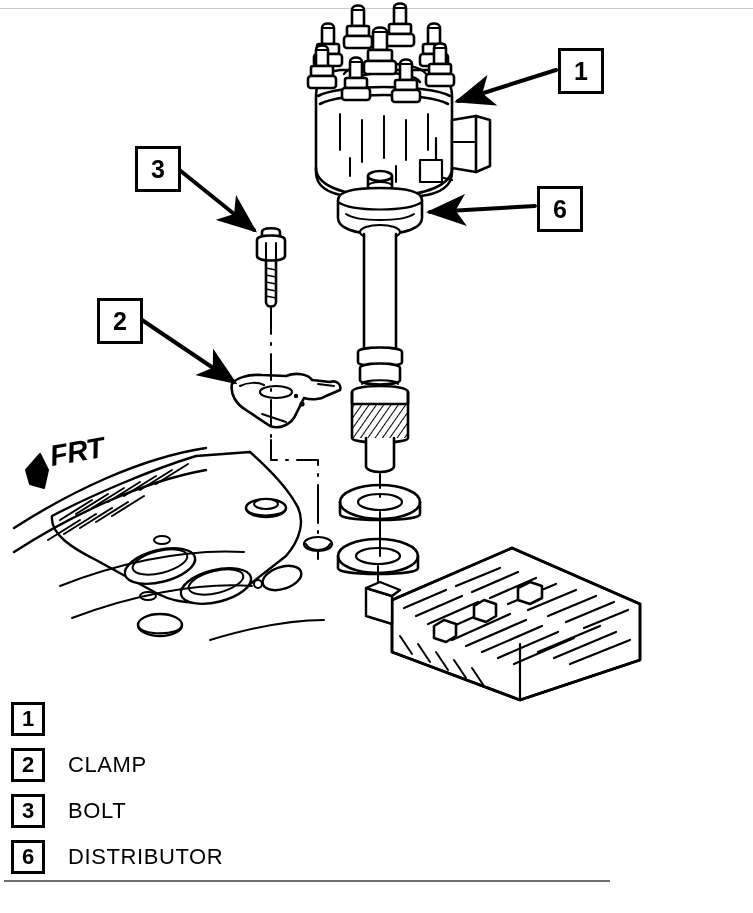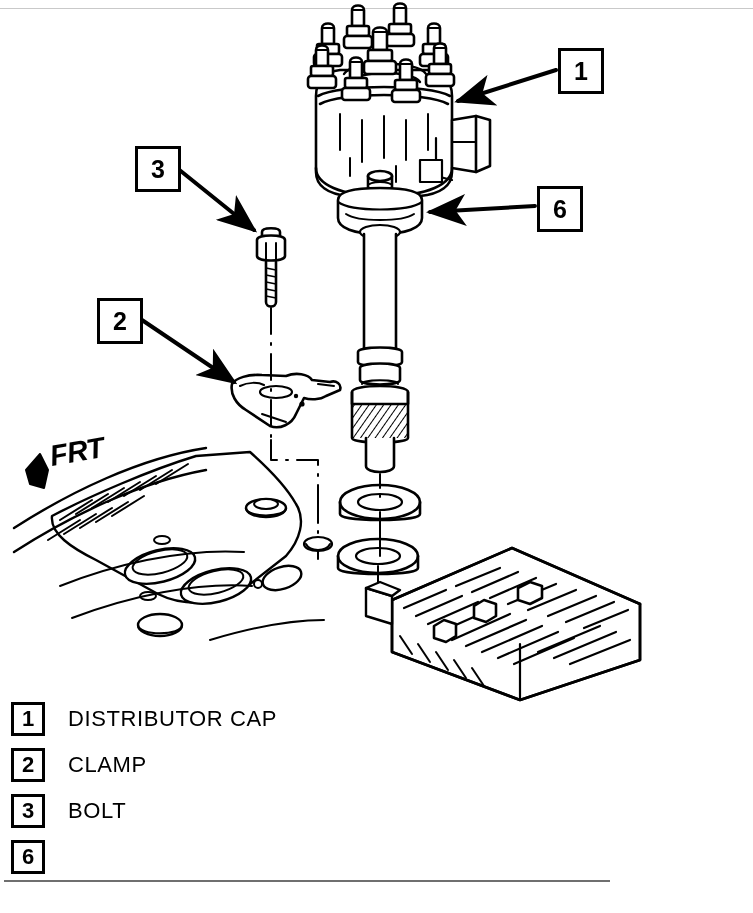--- a/index.html
+++ b/index.html
@@ -365,30 +365,30 @@
   <div class="callout" id="callout-6">6</div>
   <div class="callout" id="callout-2">2</div>
 
   <div id="frt">
     <span class="frt-text">FRT</span>
   </div>
 
   <div id="legend">
     <div class="legend-row">
       <div class="legend-box">1</div>
-      <div class="legend-label">DISTRIBUTOR CAP</div>
     </div>
     <div class="legend-row">
       <div class="legend-box">2</div>
       <div class="legend-label">CLAMP</div>
     </div>
     <div class="legend-row">
       <div class="legend-box">3</div>
       <div class="legend-label">BOLT</div>
     </div>
     <div class="legend-row">
       <div class="legend-box">6</div>
+      <div class="legend-label">DISTRIBUTOR</div>
     </div>
   </div>
 
   <div id="legend-rule"></div>
 
 </div>
 
 </body></html>

